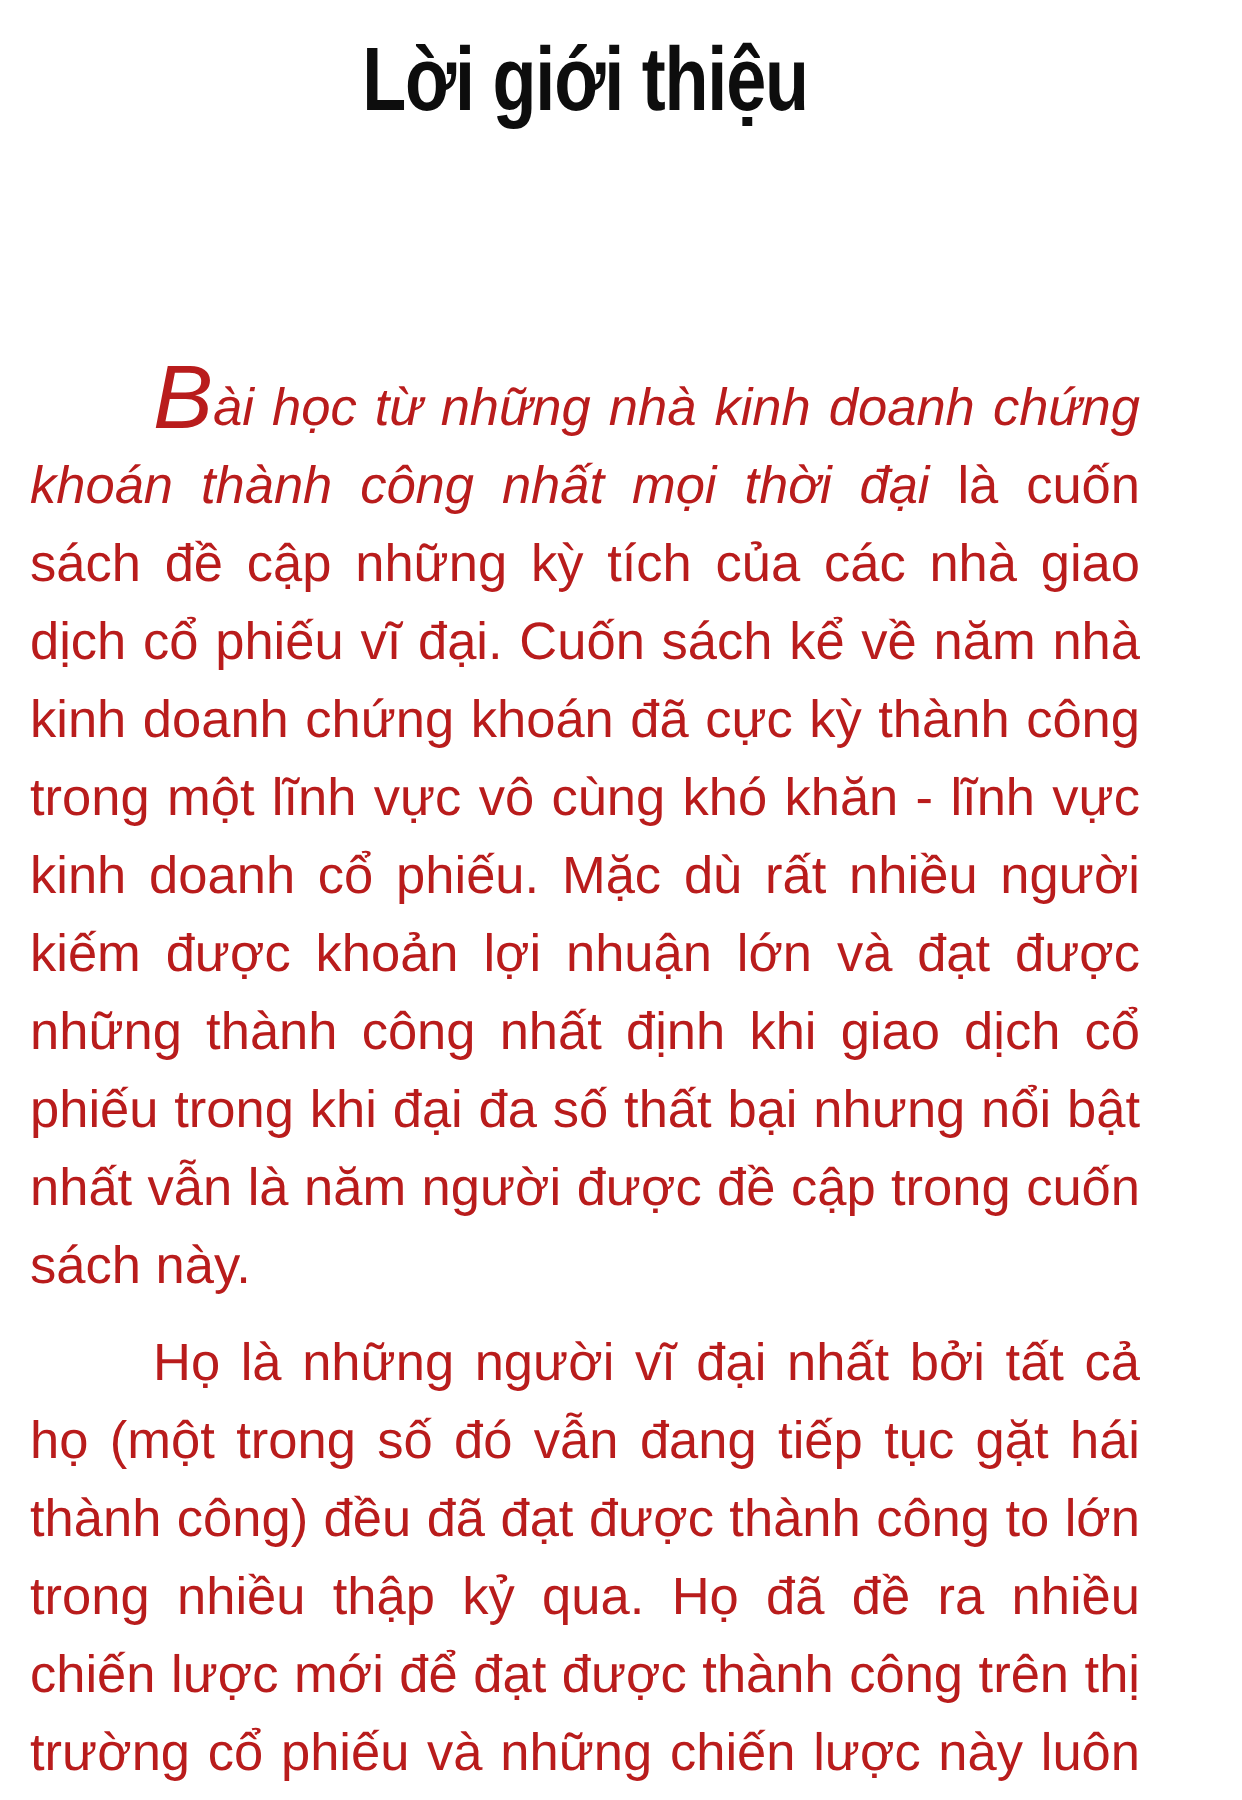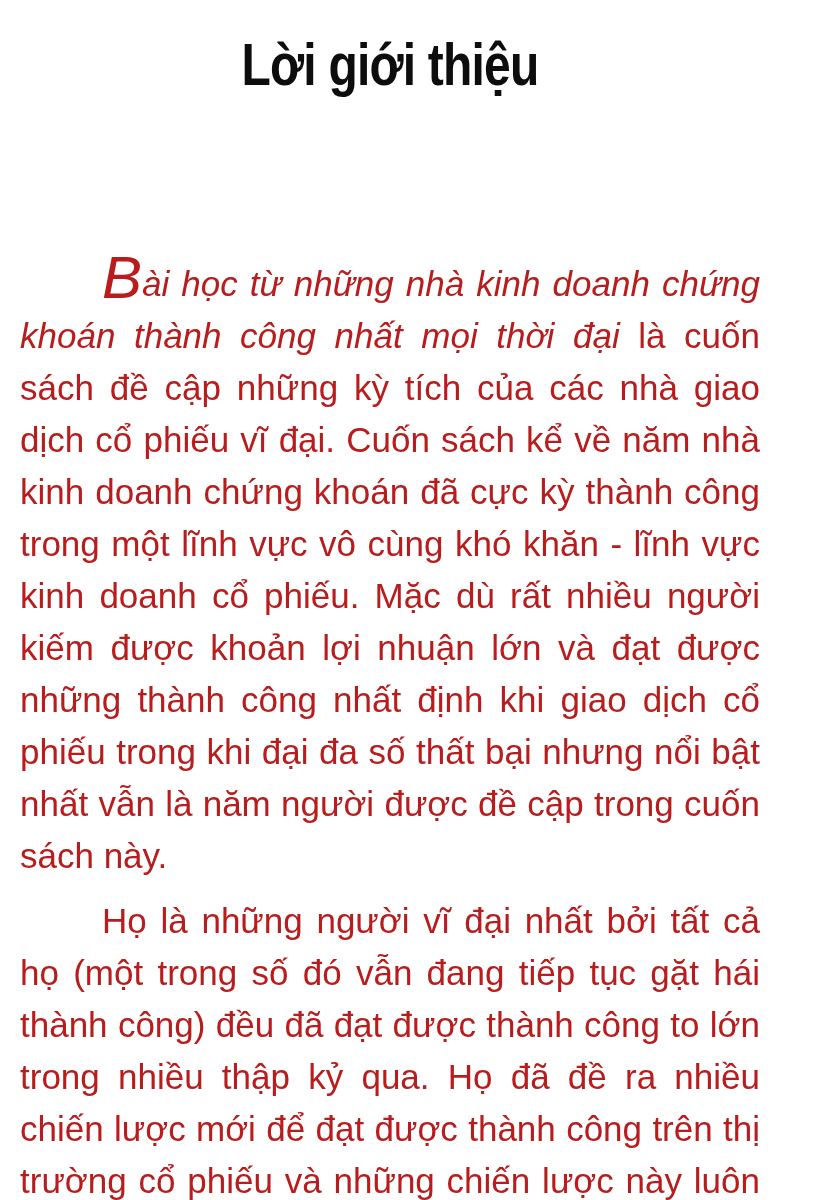--- a/index.html
+++ b/index.html
@@ -9,21 +9,21 @@
   }
   body {
     width: 828px;
     height: 1200px;
     overflow: hidden;
   }
   .page {
     box-sizing: border-box;
     width: 780px;
     height: 1200px;
-    padding: 32px 20px 0 20px;
+    padding: 20px 20px 0 20px;
     background: #ffffff;
   }
   .title {
     margin: 0;
     text-align: center;
     font-family: "Liberation Sans", sans-serif;
     font-weight: 700;
     font-size: 60px;
     line-height: 1.1;
     letter-spacing: -1px;

